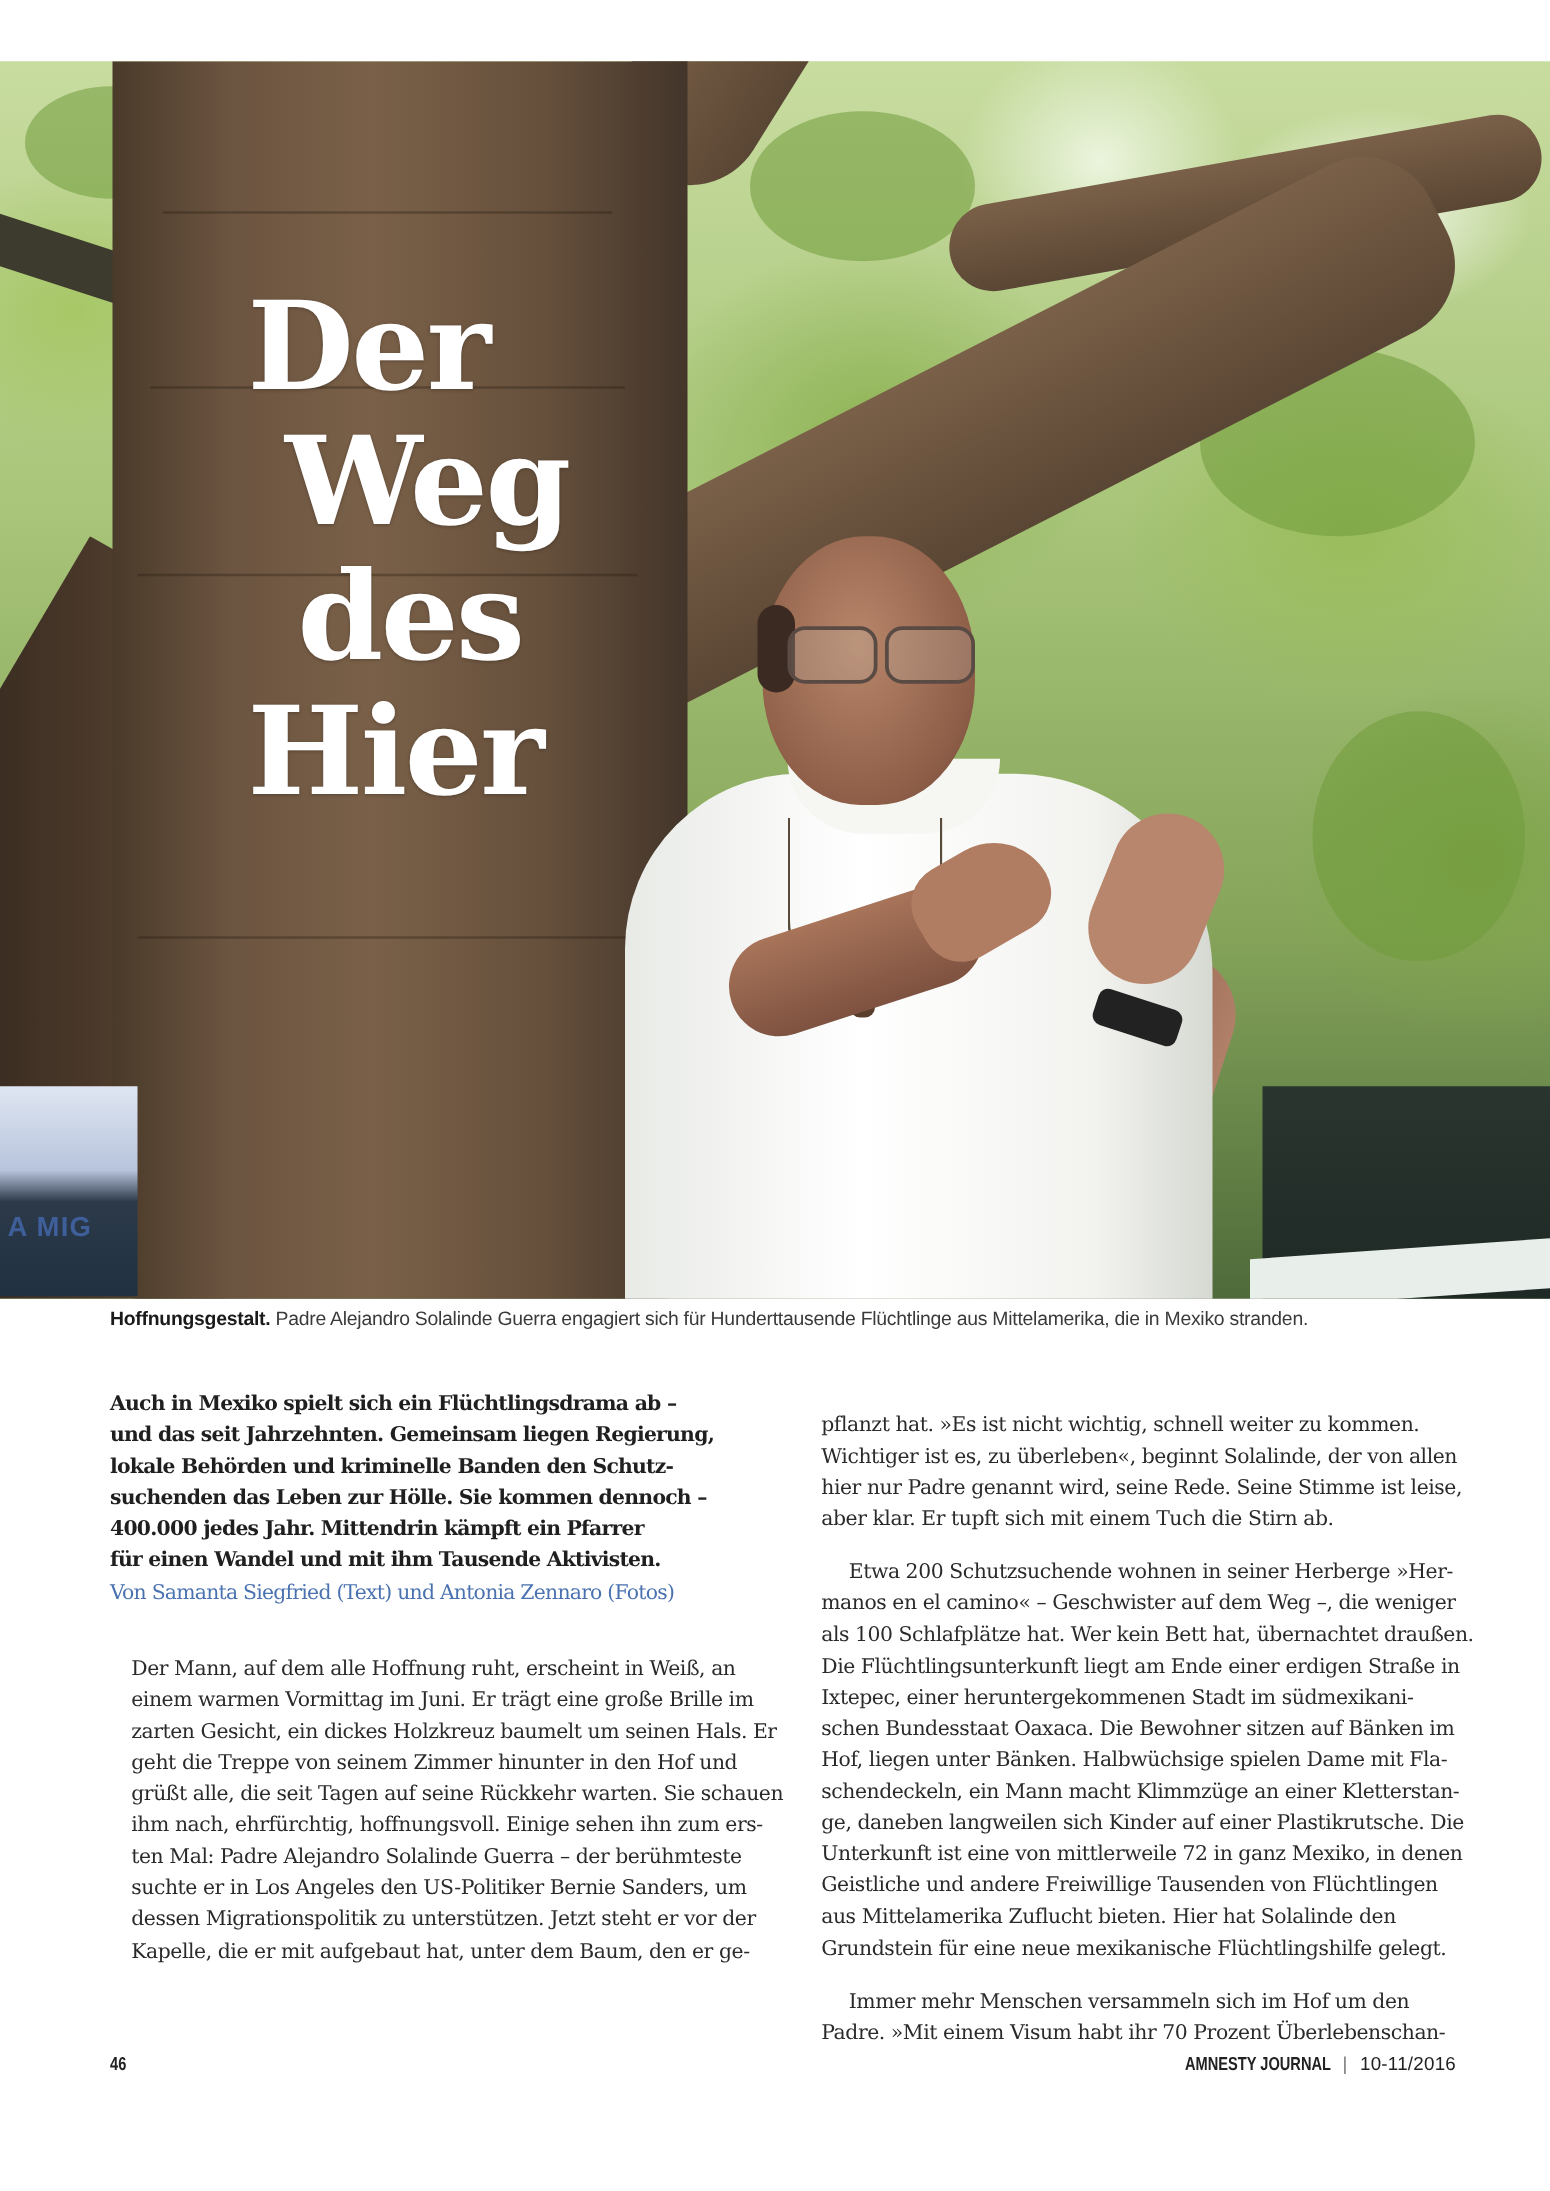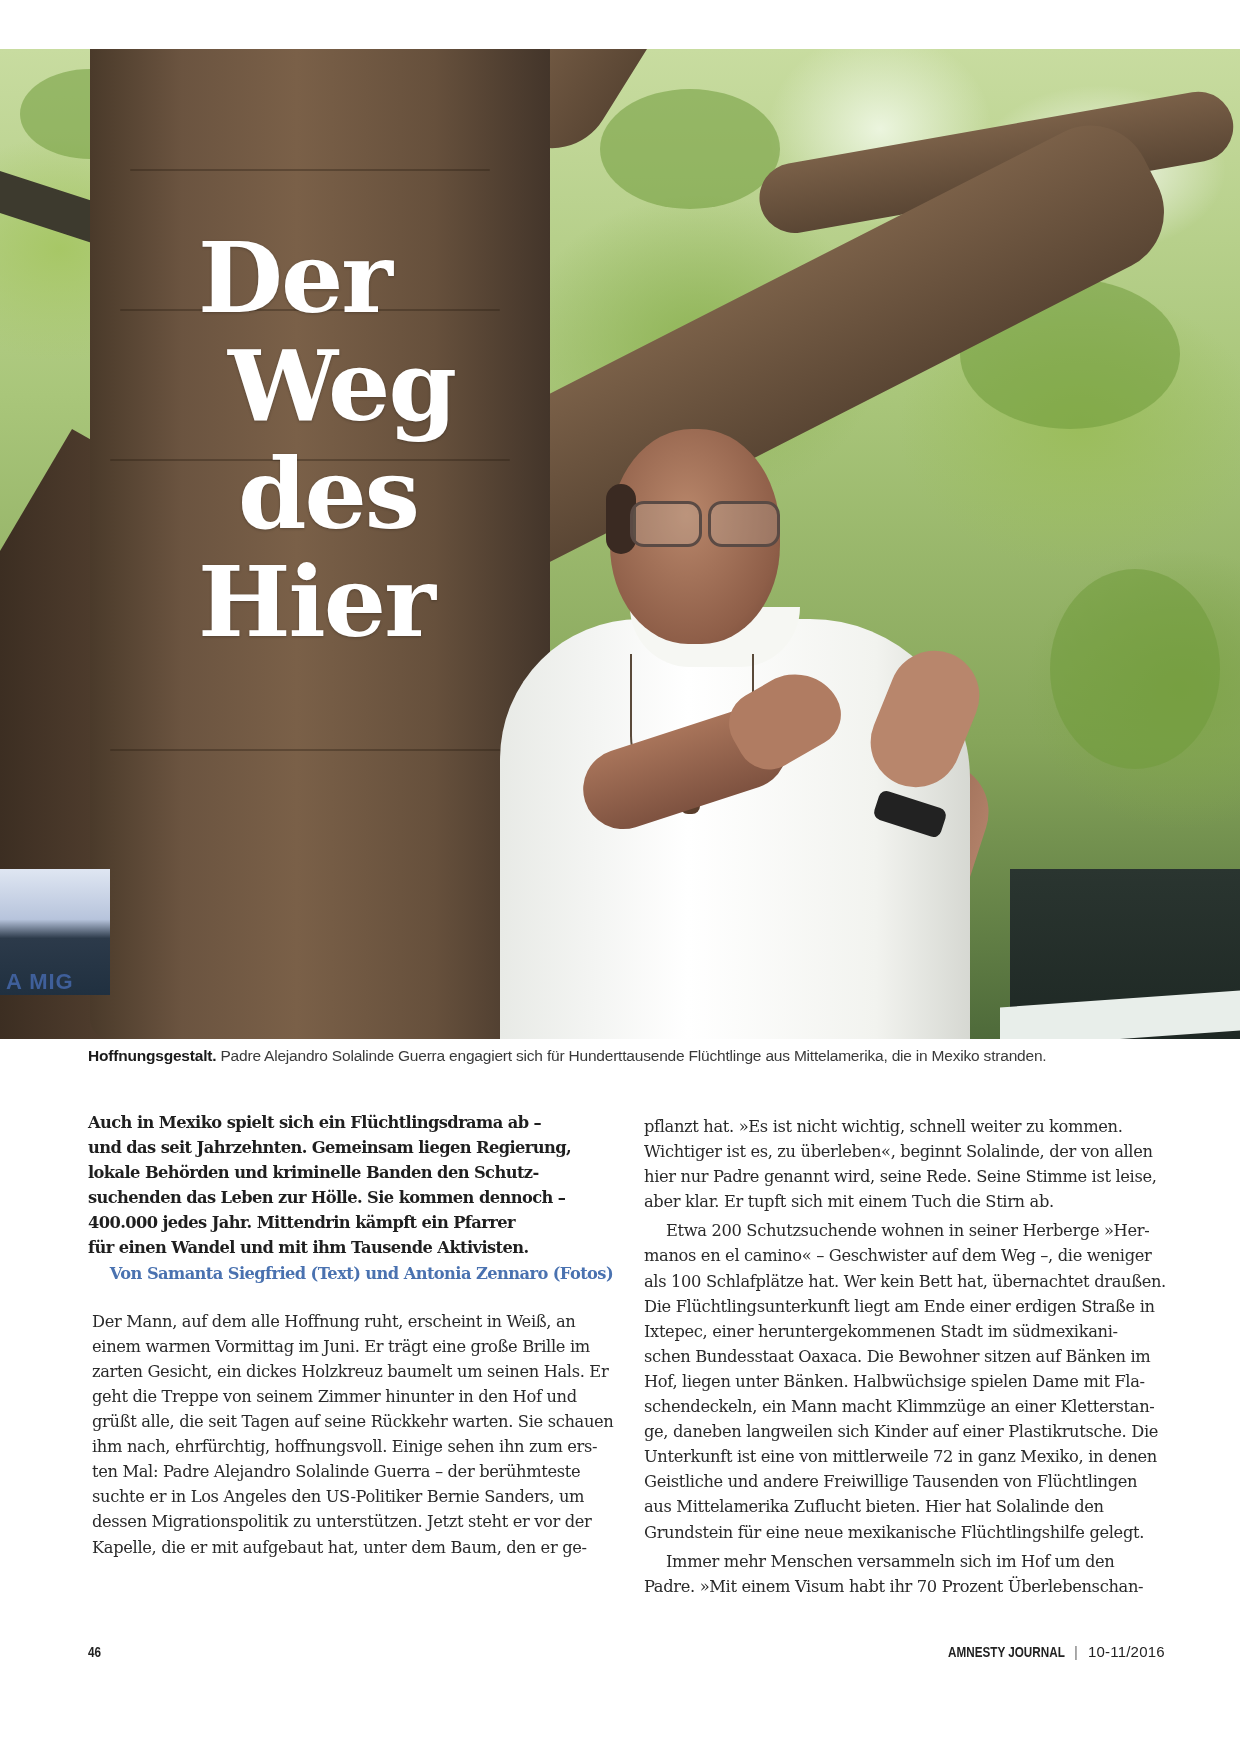--- a/index.html
+++ b/index.html
@@ -19,21 +19,21 @@
   .leaf { position:absolute; border-radius:50%; background:#6f9a3a; opacity:0.55; }
   .trunk { position:absolute; background:linear-gradient(90deg,#4a3a2a 0%,#6b5440 20%,#7a6048 45%,#66503c 75%,#43352a 100%); }
   .trunk-main { left:90px; top:0; width:460px; height:990px; border-radius:0 0 20px 20px; }
   .trunk-left-base { left:0; top:380px; width:180px; height:610px; background:linear-gradient(90deg,#3c2e22,#5e4836); clip-path:polygon(40% 0,100% 10%,100% 100%,0 100%,0 20%); }
   .branch { position:absolute; background:linear-gradient(180deg,#7a6048,#5a4634); border-radius:60px; transform-origin:left center; }
   .br1 { left:420px; top:420px; width:820px; height:150px; transform:rotate(-27deg); }
   .br2 { left:520px; top:30px; width:520px; height:120px; transform:rotate(-58deg); }
   .br3 { left:760px; top:120px; width:480px; height:70px; transform:rotate(-10deg); }
   .br4 { left:-40px; top:110px; width:200px; height:40px; transform:rotate(18deg); background:#3d3a2e; }
   .bark-line { position:absolute; height:2px; background:rgba(40,28,18,0.35); border-radius:2px; }
-  .shed { position:absolute; left:0; top:820px; width:110px; height:126px;
+  .shed { position:absolute; left:0; top:820px; width:110px; height:168px;
     background:linear-gradient(180deg,#dfe6f2 0%,#b7c4dc 40%,#2c3a4a 55%,#203040 100%); }
   .shed-text { position:absolute; left:6px; top:100px; font-family:"Liberation Sans",sans-serif; font-weight:bold; font-size:22px; color:#3f5f9a; letter-spacing:1px; }
   .rear-wall { position:absolute; left:1010px; top:820px; width:230px; height:170px; background:linear-gradient(180deg,#2a3530,#1e2824); }
   .banner { position:absolute; left:1000px; top:950px; width:240px; height:40px; background:#e8eeea; transform:skewY(-4deg); }
 
   
   .man { position:absolute; left:480px; top:380px; width:620px; height:610px; }
   .shirt { position:absolute; left:20px; top:190px; width:470px; height:430px; background:linear-gradient(90deg,#e8eae6,#ffffff 40%,#f2f3ef 80%,#d6d8d2); border-radius:140px 160px 0 0; }
   .collar { position:absolute; left:150px; top:178px; width:170px; height:60px; background:#f6f7f3; border-radius:0 0 80px 80px; }
   .head { position:absolute; left:130px; top:0; width:170px; height:215px; background:radial-gradient(ellipse at 45% 40%,#b8866a,#8e5e48 70%,#6e4636); border-radius:48% 48% 46% 46%; }
@@ -57,22 +57,22 @@
   
   .caption { position:absolute; left:88px; top:1047px; width:1100px; font-family:"Liberation Sans", sans-serif; font-size:15.5px; color:#3a3a3a; letter-spacing:-0.2px; }
   .caption b { color:#1a1a1a; }
 
   
   .col { position:absolute; font-family:"DejaVu Serif", serif; font-size:16.3px; line-height:25.1px; color:#2a2a2a; letter-spacing:-0.35px; }
   .col1 { left:88px; top:1110px; width:525px; }
   .col2 { left:640px; top:1110px; width:525px; }
   .lede { font-weight:bold; color:#1f1f1f; margin:0; letter-spacing:-0.6px; }
   .lede .ln { display:block; white-space:nowrap; }
-  .byline { color:#4a72b0; font-weight:bold; display:block; white-space:nowrap; letter-spacing:-0.6px;text-align:right; }
-  .body-p { margin:4px; }
+  .byline { color:#4a72b0; font-weight:normal; display:block; white-space:nowrap; letter-spacing:-0.6px; }
+  .body-p { margin:17px; }
   .ln { display:block; white-space:nowrap; }
   .gap { height:19px; }
   .indent { padding-left:22px; }
 
   
   .folio { position:absolute; left:88px; top:1643px; font-family:"Liberation Sans", sans-serif; font-weight:bold; font-size:15px; color:#222; transform:scaleX(0.78); transform-origin:left; }
   .journal { position:absolute; left:948px; top:1643px; font-family:"Liberation Sans", sans-serif; font-size:15px; color:#222; white-space:nowrap; }
   .journal .name { font-weight:bold; display:inline-block; transform:scaleX(0.78); transform-origin:left; margin-right:-34px; }
   .journal .sep { color:#777; margin:0 6px; }
   .journal .date { letter-spacing:0.2px; }

